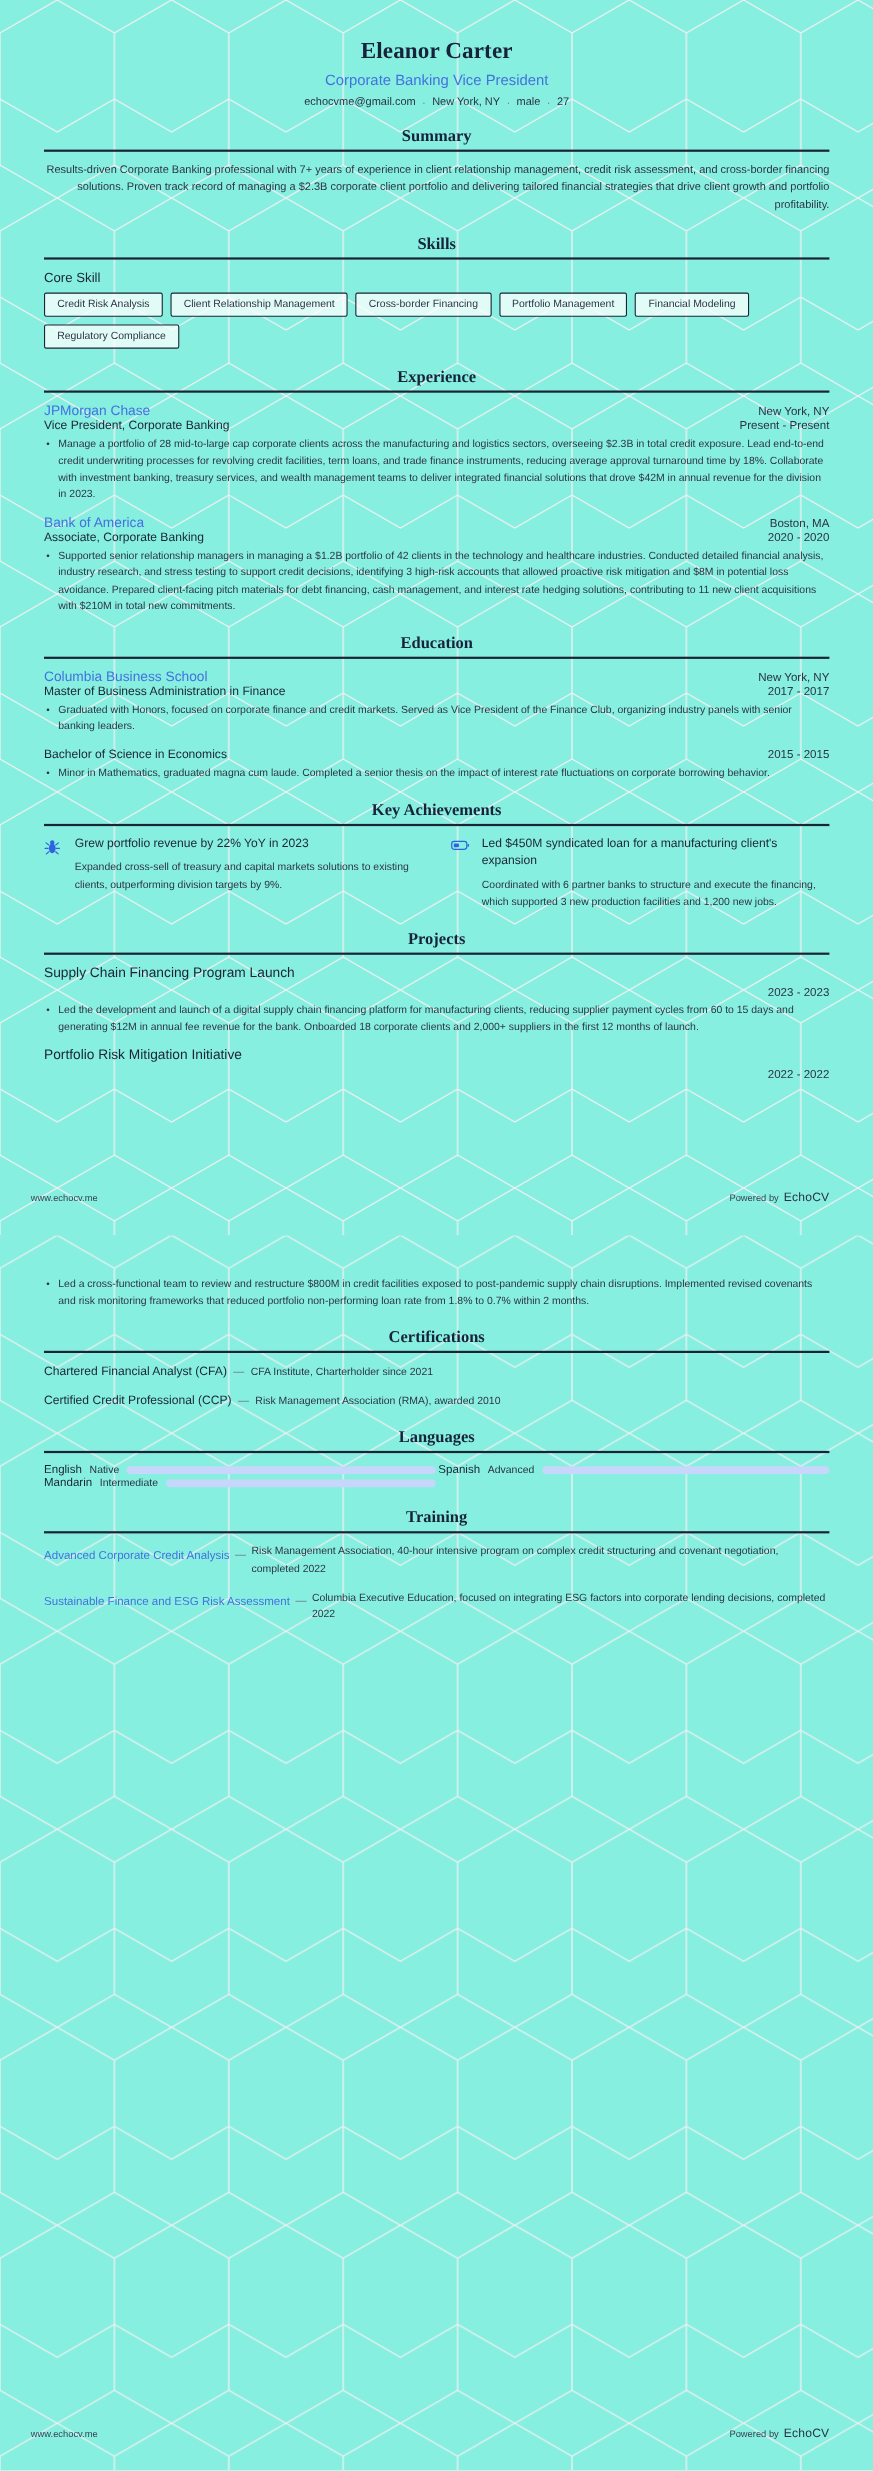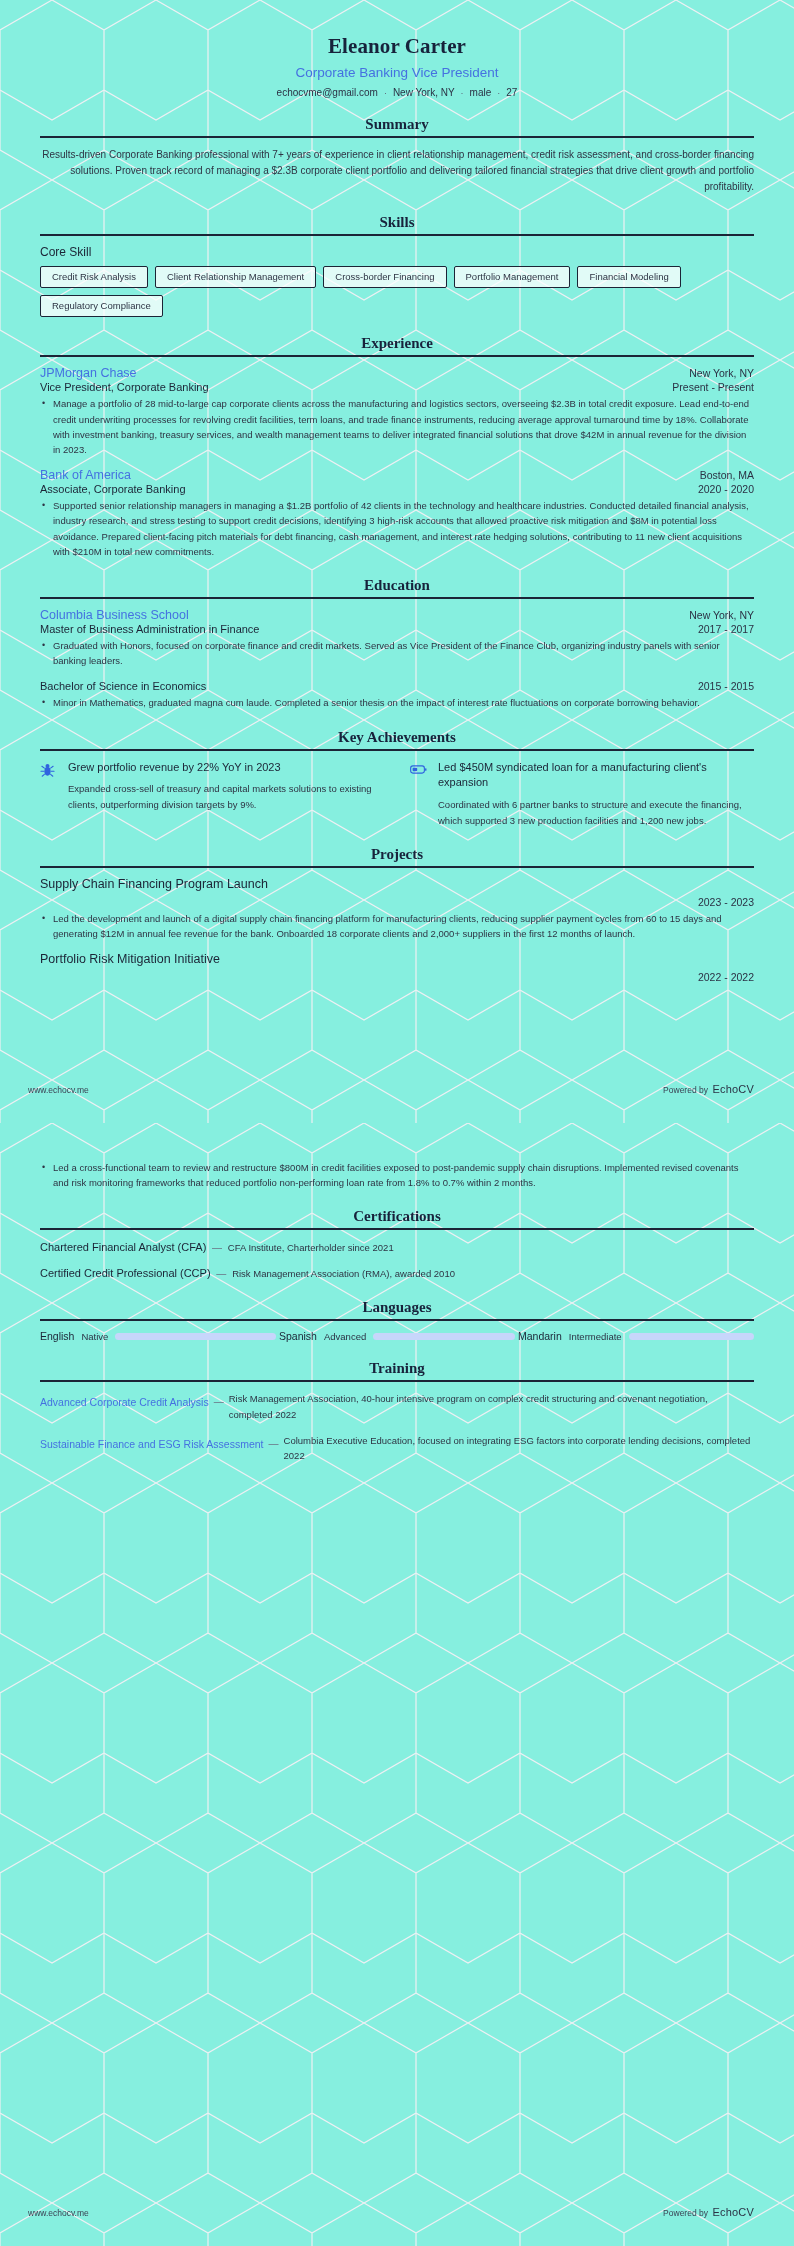--- a/index.html
+++ b/index.html
@@ -196,21 +196,21 @@
   .cert-name {
     font-size: 11px;
     color: #1b2436;
   }
   .cert-dash { color: #6b7283; padding: 0 3px; }
   .cert-issuer { font-size: 9.5px; color: #2e3444; }
 
   
   .lang-grid {
     display: grid;
-    grid-template-columns: 1fr 1fr 1fr;
+    grid-template-columns: 1fr 1fr;
     column-gap: 3px;
     align-items: center;
   }
   .lang { display: flex; align-items: center; gap: 7px; }
   .lang-name { font-size: 10.5px; color: #1b2436; white-space: nowrap; }
   .lang-level { font-size: 9.5px; color: #2b3245; white-space: nowrap; }
   .lang-bar {
     flex: 1;
     height: 7px;
     border-radius: 4px;

